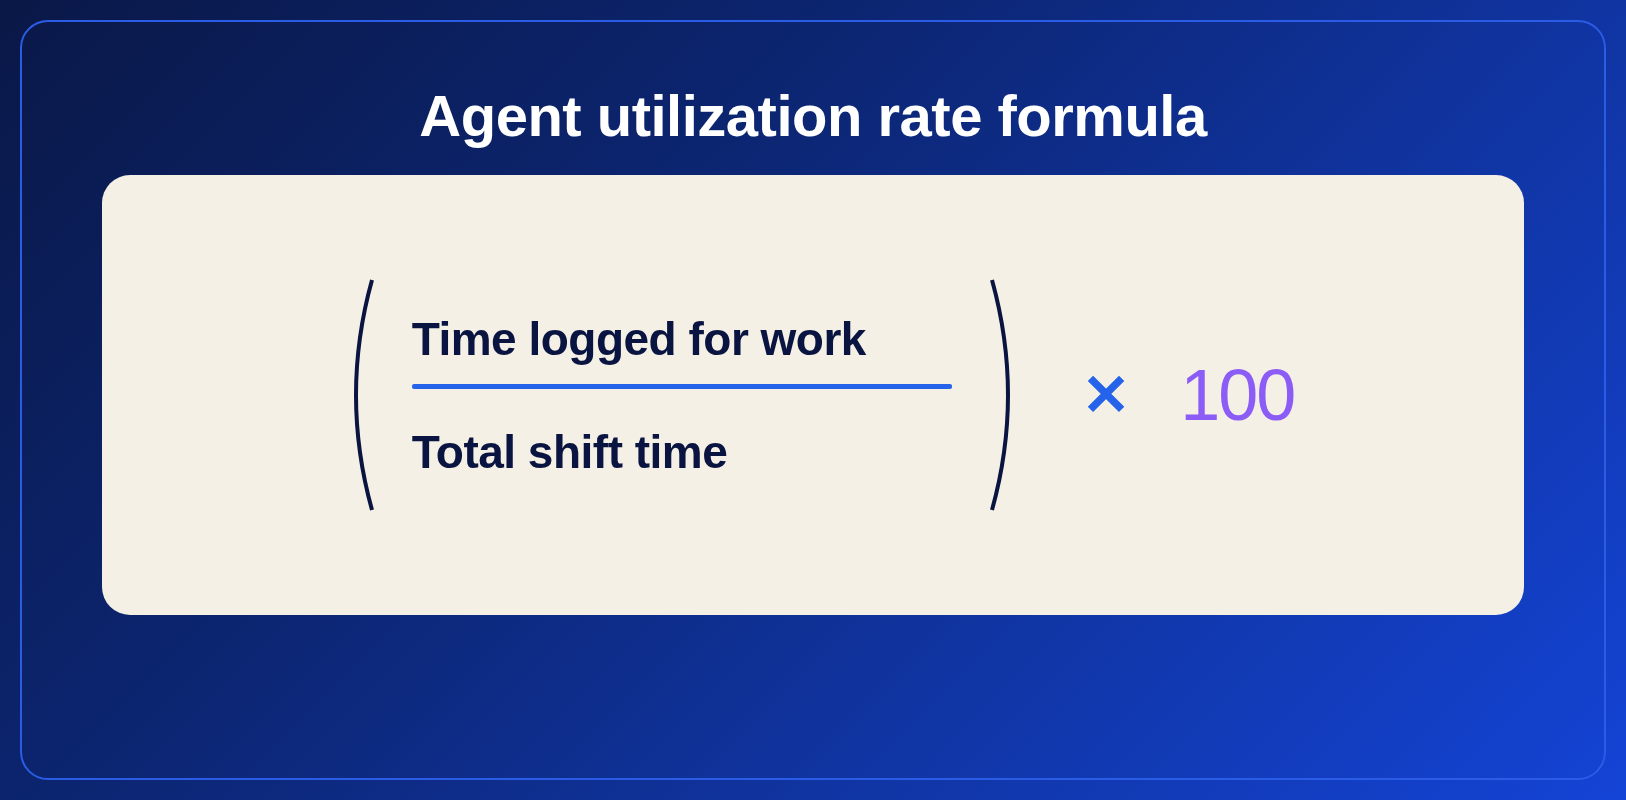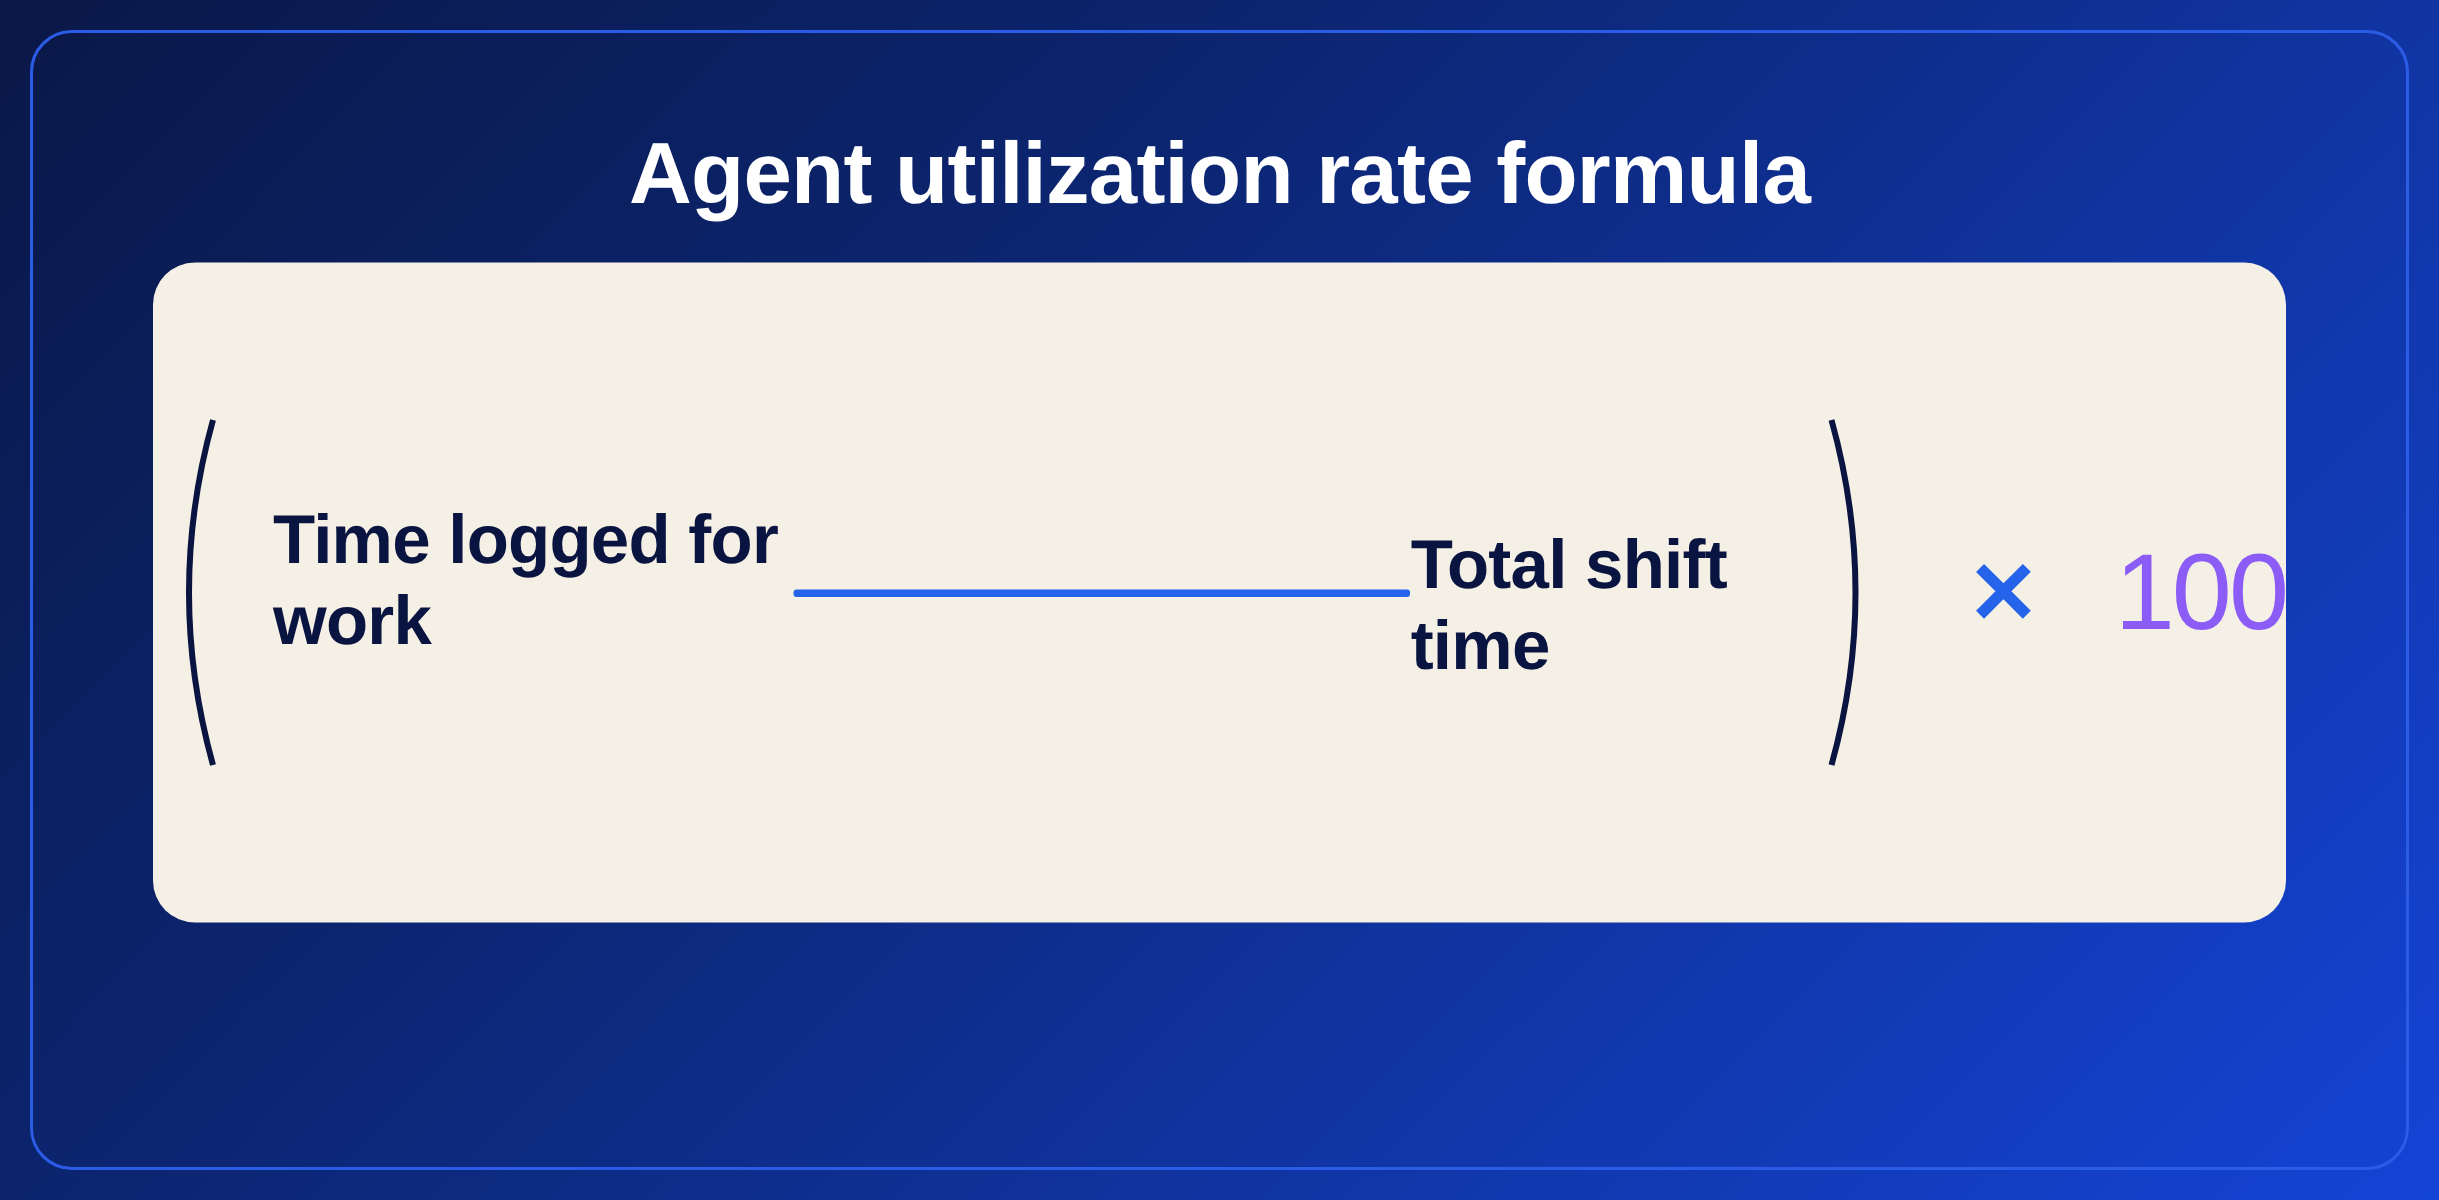--- a/index.html
+++ b/index.html
@@ -70,22 +70,21 @@
     }
 
     .paren svg path {
       stroke: #0a1440;
       stroke-width: 4;
       fill: none;
     }
 
     .fraction {
       display: flex;
-      flex-direction: row;
-      align-items: center;
+      flex-direction: column;
       padding: 0 30px;
     }
 
     .numerator {
       color: #0a1440;
       font-size: 46px;
       font-weight: 600;
       padding-bottom: 18px;
       letter-spacing: -0.5px;
     }
@@ -94,21 +93,21 @@
       width: 540px;
       height: 5px;
       background: #2563eb;
       border-radius: 2px;
     }
 
     .denominator {
       color: #0a1440;
       font-size: 46px;
       font-weight: 600;
-      padding-top: 16px;
+      padding-top: 36px;
       letter-spacing: -0.5px;
     }
 
     .multiply-icon {
       color: #2563eb;
       font-size: 58px;
       font-weight: 900;
     }
 
     .multiplier {

